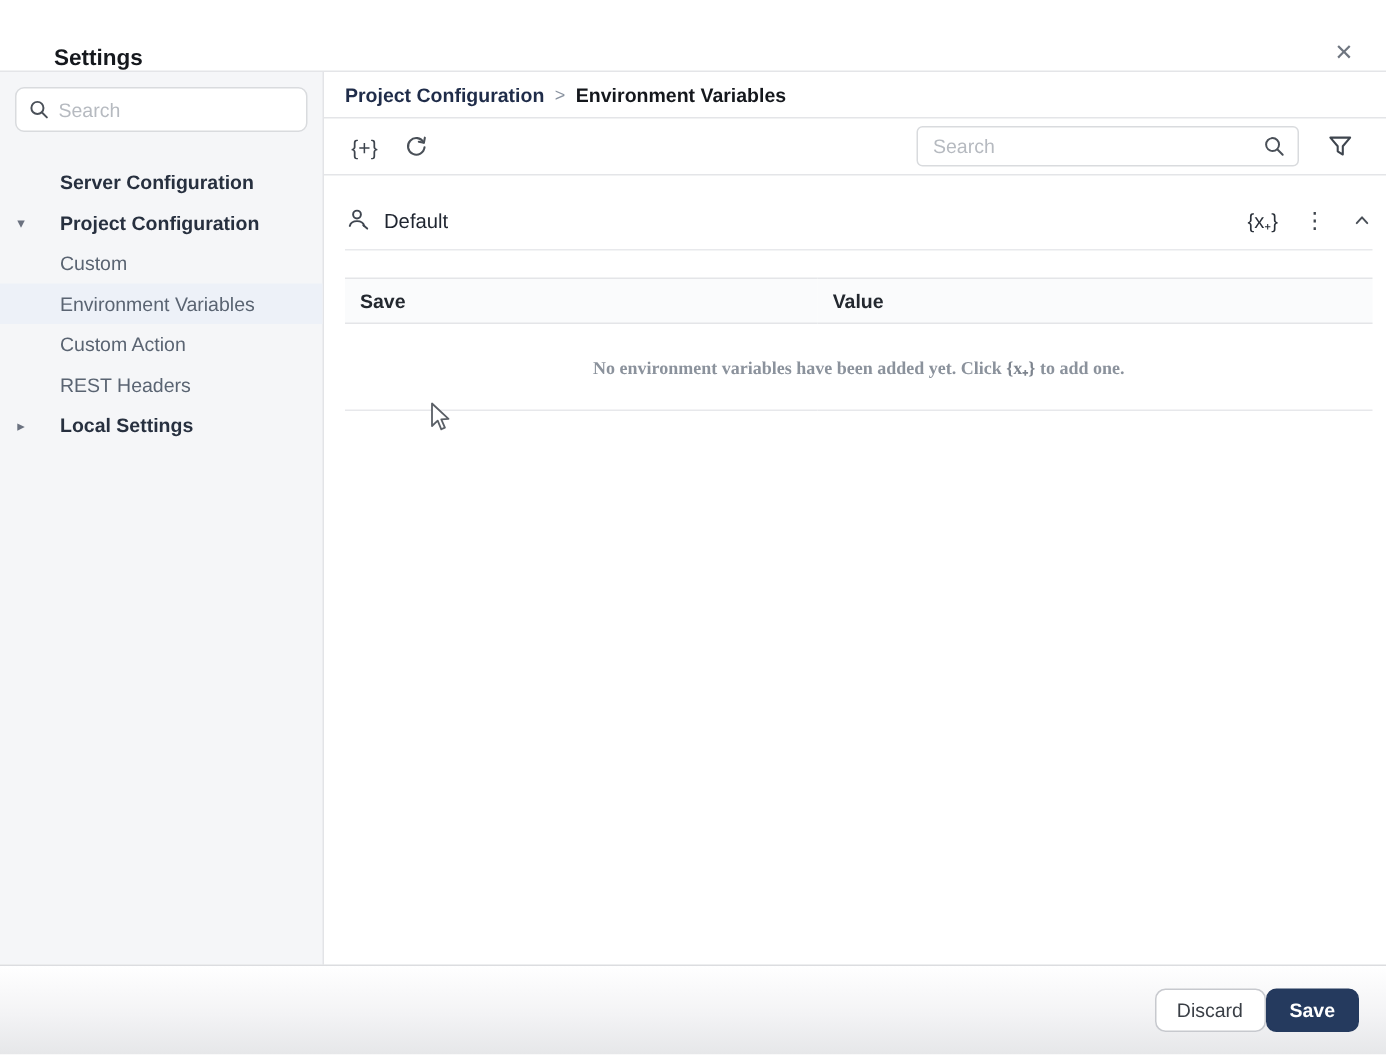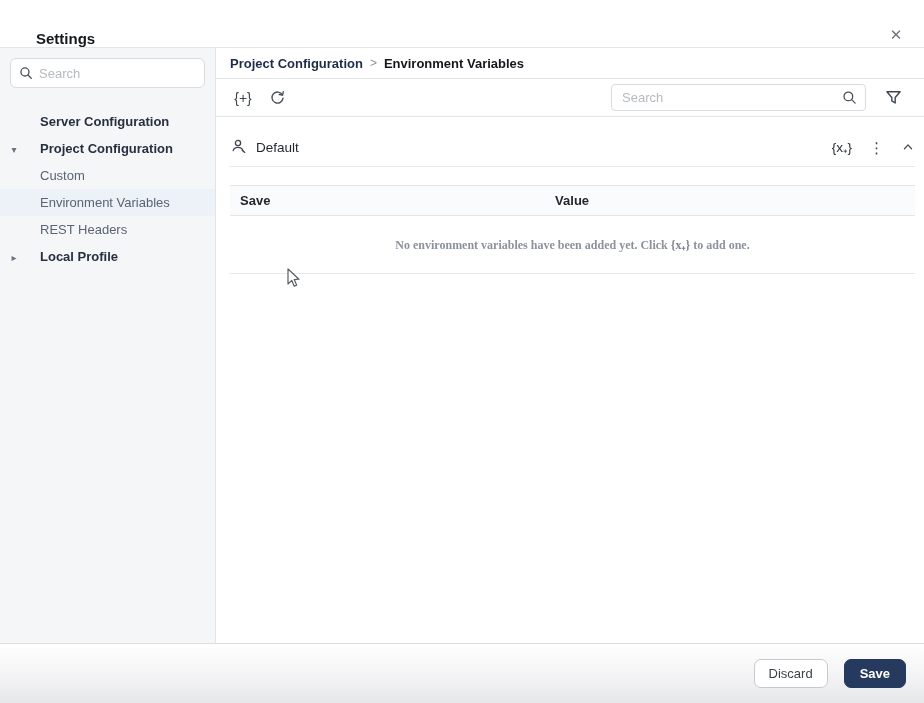--- a/index.html
+++ b/index.html
@@ -57,21 +57,21 @@
   .collapse-btn { cursor: pointer; display: flex; align-items: center; }
   .section-divider { height: 1px; background: #e8e9ec; }
 
   .var-table { margin-top: 18px; width: 100%; border-collapse: collapse; }
   .var-table th { height: 30px; background: #fafbfc; border-top: 1px solid #e4e5e8; border-bottom: 1px solid #e4e5e8; font-size: 13px; font-weight: 600; color: #23282f; text-align: left; padding: 0 10px; }
   .var-table th.col-name { width: 46%; }
   .empty-row td { height: 58px; border-bottom: 1px solid #e7e8eb; text-align: center; font-size: 12px; font-weight: 600; color: #8b929c; font-family: Liberation Serif, serif; }
   .empty-row .xvar-inline { font-weight: 600; color: #7d848e; }
 
   
-  .footer { height: 60px; flex: 0 0 60px; border-top: 1px solid #dcdde0; background: linear-gradient(180deg, #ffffff 0%, #f3f3f5 55%, #e6e7e9 100%); display: flex; align-items: center; justify-content: flex-end; gap: 16px; padding: 0 18px; }
+  .footer { height: 60px; flex: 0 0 60px; border-top: 1px solid #dcdde0; background: linear-gradient(180deg, #ffffff 0%, #f3f3f5 55%, #e6e7e9 100%); display: flex; align-items: center; justify-content: flex-end; gap: 0; padding: 0 18px; }
   .btn { height: 29px; border-radius: 7px; font-size: 13px; font-family: inherit; cursor: pointer; display: flex; align-items: center; justify-content: center; }
   .btn-discard { background: #fff; border: 1px solid #c7c9ce; color: #3a3f46; padding: 0 14px; }
   .btn-save { background: #253a5e; border: 1px solid #253a5e; color: #fff; font-weight: bold; padding: 0 15px; }
 
   .cursor { position: absolute; left: 286px; top: 268px; pointer-events: none; z-index: 50; }
 </style>
 </head>
 <body>
 
 <div class="window">
@@ -99,25 +99,28 @@
           <span class="caret">▾</span>
           <span>Project Configuration</span>
         </div>
         <div class="tree-item child">
           <span>Custom</span>
         </div>
         <div class="tree-item child selected">
           <span>Environment Variables</span>
         </div>
         <div class="tree-item child">
+          <span>Custom Action</span>
+        </div>
+        <div class="tree-item child">
           <span>REST Headers</span>
         </div>
         <div class="tree-item root">
           <span class="caret">▸</span>
-          <span>Local Profile</span>
+          <span>Local Settings</span>
         </div>
       </div>
     </div>
 
     <div class="main">
       <div class="breadcrumb-row">
         <span class="bc-parent">Project Configuration</span>
         <span class="bc-sep">&gt;</span>
         <span class="bc-current">Environment Variables</span>
       </div>

